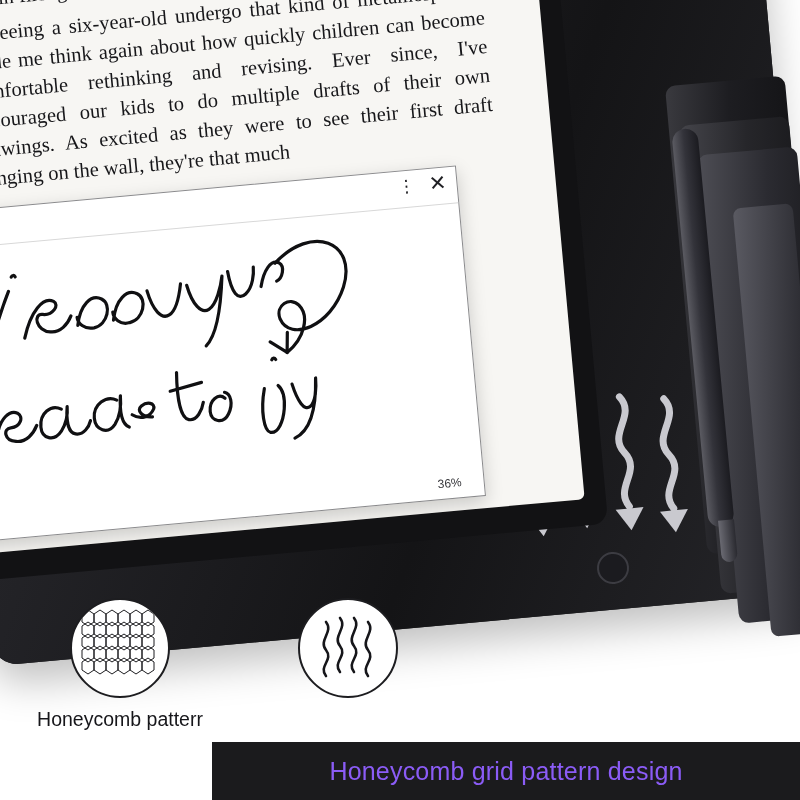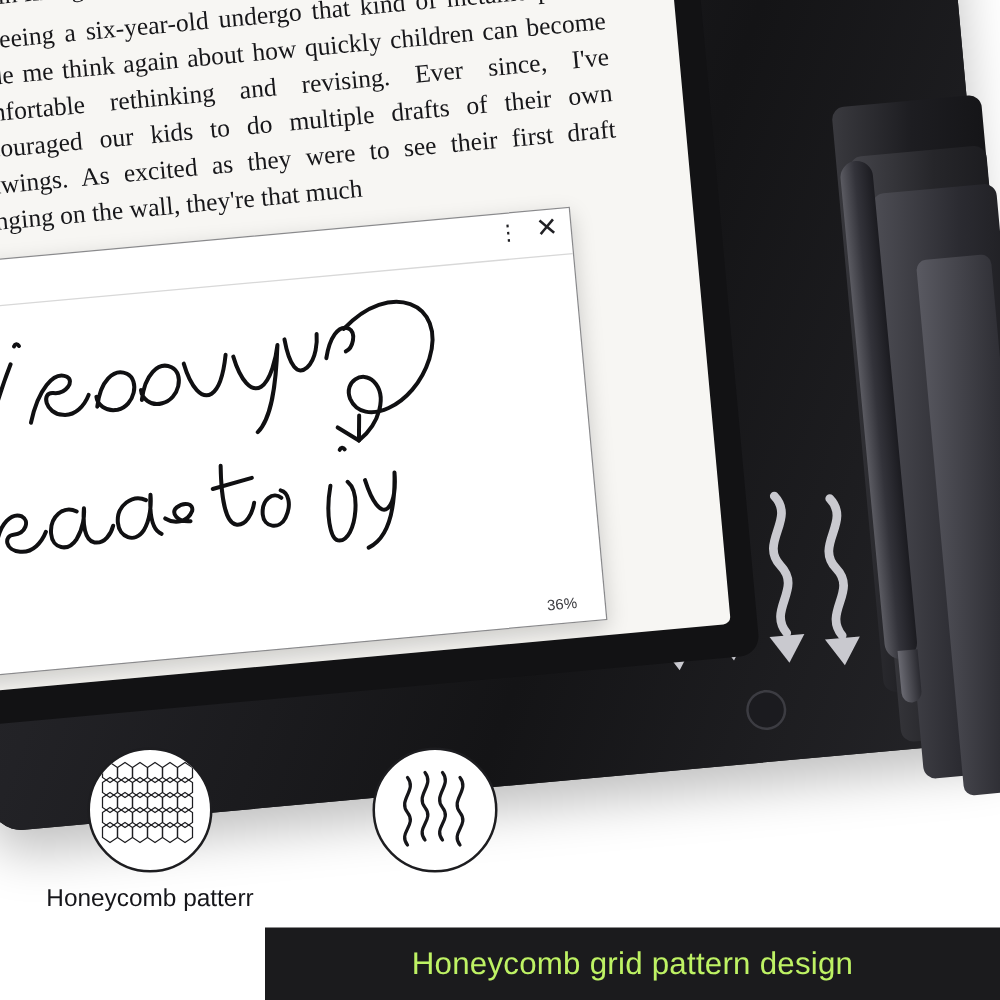--- a/index.html
+++ b/index.html
@@ -210,21 +210,21 @@
     left: 212px;
     top: 742px;
     width: 588px;
     height: 58px;
     background: #1b1b1d;
     display: flex;
     align-items: center;
     justify-content: center;
   }
   .caption-bar span {
-    color: #bef264;
+    color: #8b5cf6;
     font-size: 25px;
     font-family: "Liberation Sans", sans-serif;
     letter-spacing: 0.2px;
   }
 </style>
 </head>
 <body>
 
 <div id="scene">
 

